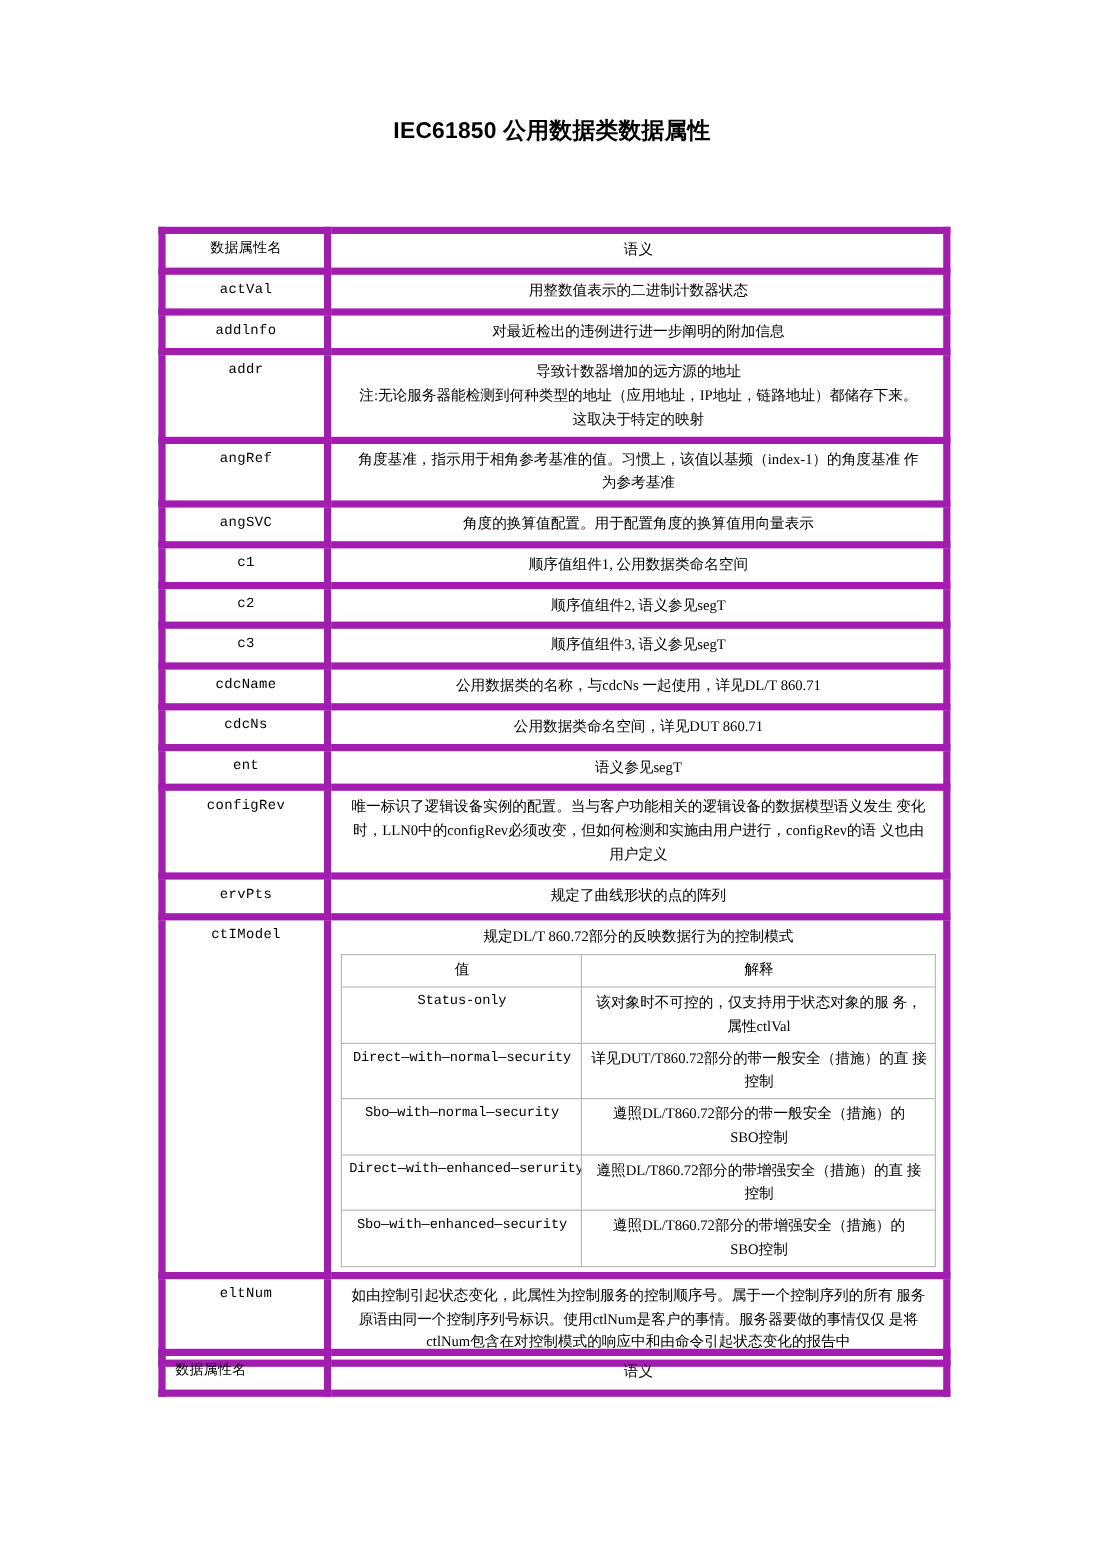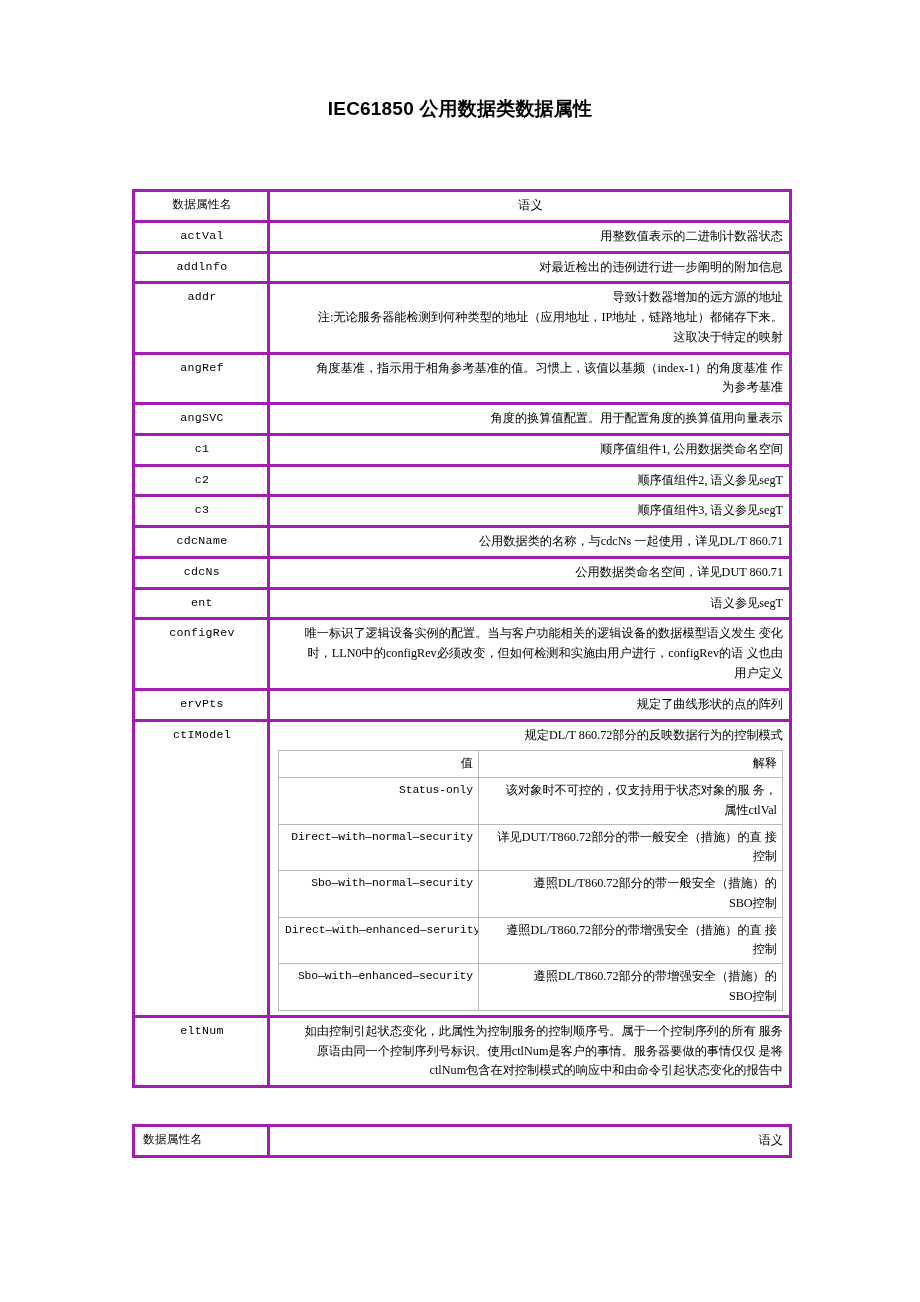--- a/index.html
+++ b/index.html
@@ -45,34 +45,34 @@
     left: 132px;
     top: 189px;
     width: 660px;
   }
   table.tail-table {
     left: 132px;
     top: 1124px;
     width: 660px;
   }
   table.main-table td, table.tail-table td {
-    border: 3px solid #a21caf;
+    border: 6px solid #a21caf;
     vertical-align: top;
     padding: 4px 6px 4px 8px;
   }
   td.col-name {
     width: 118px;
     text-align: center;
     font-family: "Liberation Mono", "DejaVu Sans Mono", monospace;
     font-size: 11.6px;
     letter-spacing: 0.3px;
     white-space: nowrap;
   }
   td.col-sem {
-    text-align: right;
+    text-align: center;
   }
   td.hdr-center {
     text-align: center;
   }
   td.col-sem .line {
     display: block;
     white-space: nowrap;
   }
 
   

